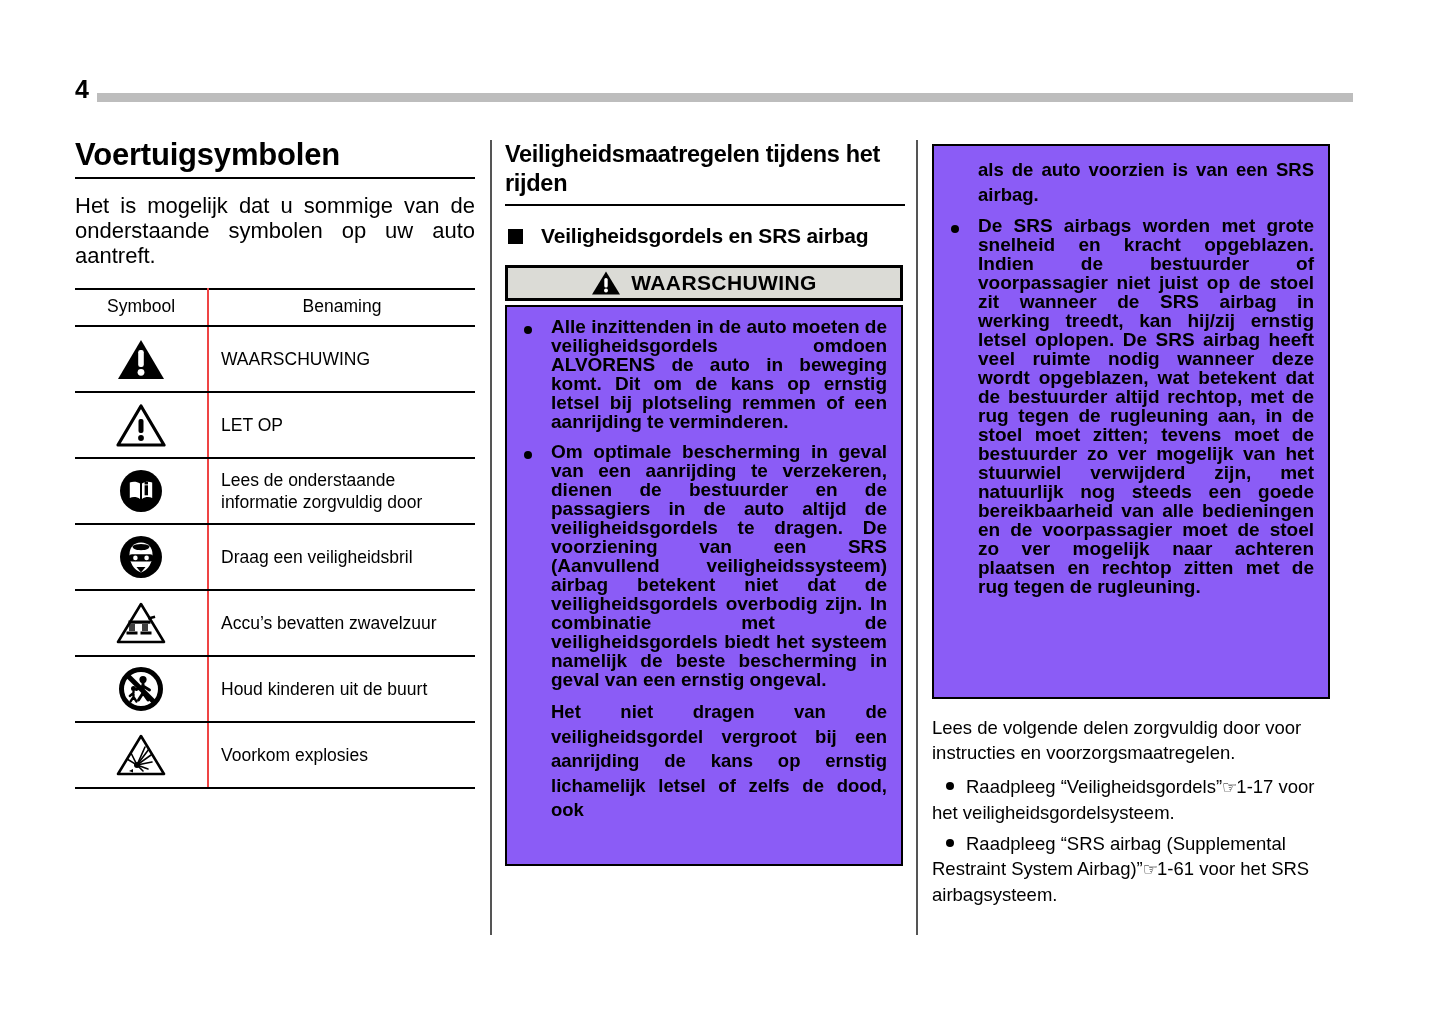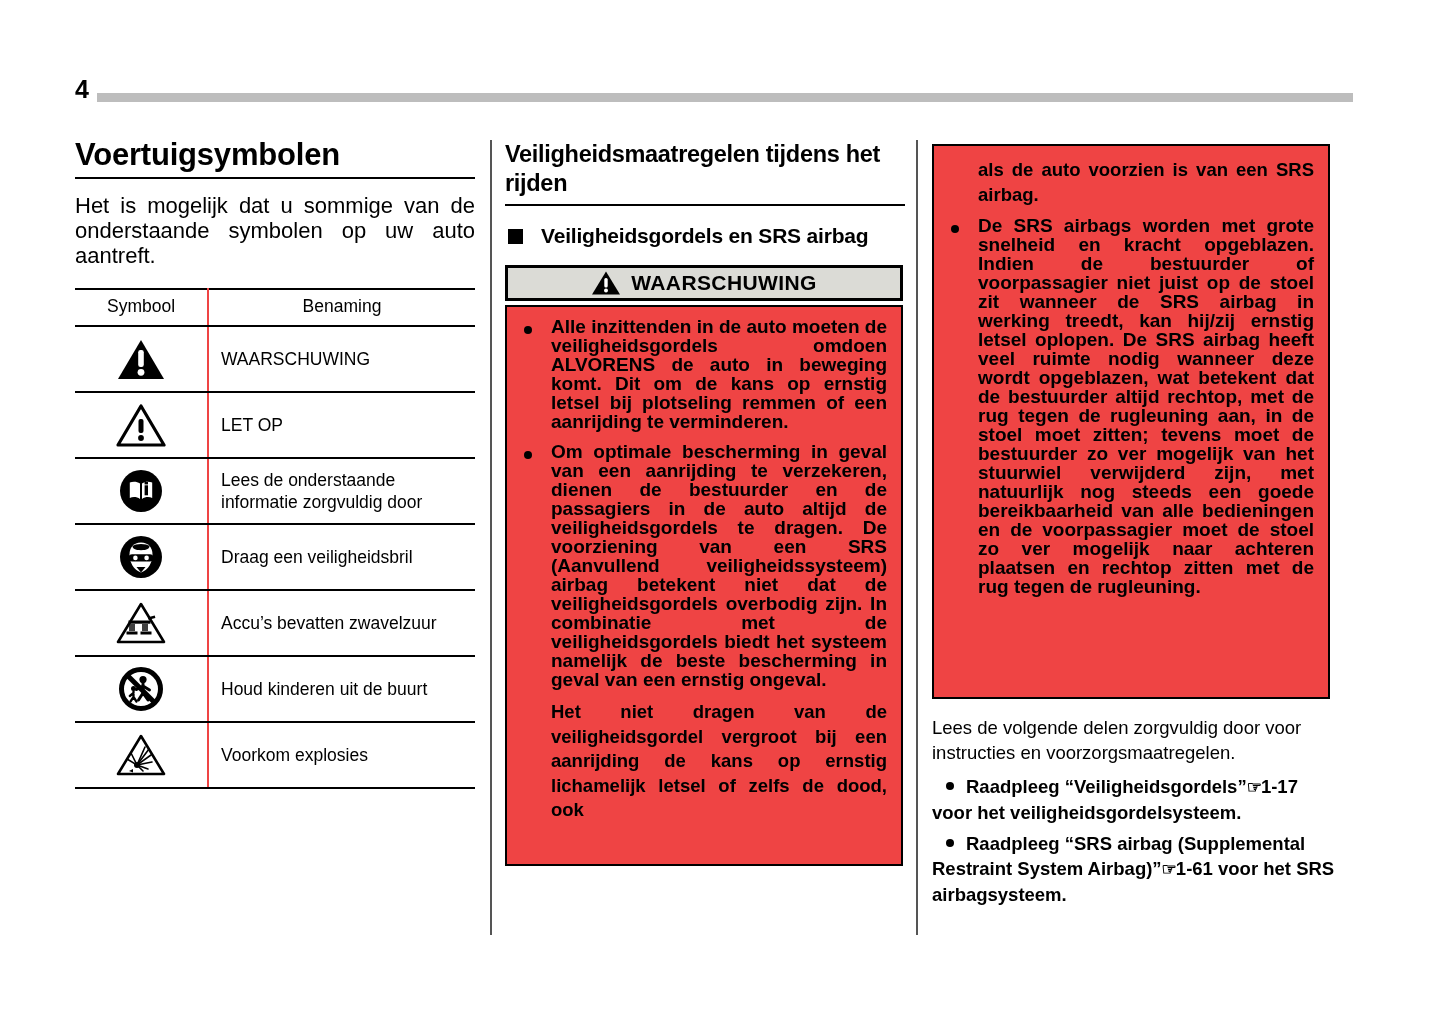--- a/index.html
+++ b/index.html
@@ -177,21 +177,21 @@
     line-height: 0;
   }
   .warn-banner .warn-label {
     font-size: 21px;
     font-weight: bold;
     letter-spacing: 0.4px;
   }
   .warn-box {
     margin-top: 4px;
     width: 398px;
-    background: #ef4444;
+    background: #8b5cf6;
     border: 2px solid #000;
     box-sizing: border-box;
     padding: 10px 14px 12px 14px;
   }
   .warn-box.mid-box { height: 561px; }
   .warn-box.right-box { height: 555px; padding-top: 12px; }
 
   ul.warn-list {
     margin: 0;
     padding: 0;
@@ -247,21 +247,20 @@
     margin: 9px 0 0 0;
     padding: 0;
     list-style: none;
   }
   ul.ref-list li {
     position: relative;
     padding-left: 0px;
     margin-bottom: 6px;
     font-size: 18.5px;
     line-height: 25px;
-    font-weight: bold;
   }
   ul.ref-list li .dot {
     display: inline-block;
     width: 8px;
     height: 8px;
     border-radius: 50%;
     background: #000;
     margin: 0 12px 3px 14px;
   }
   .hand {

